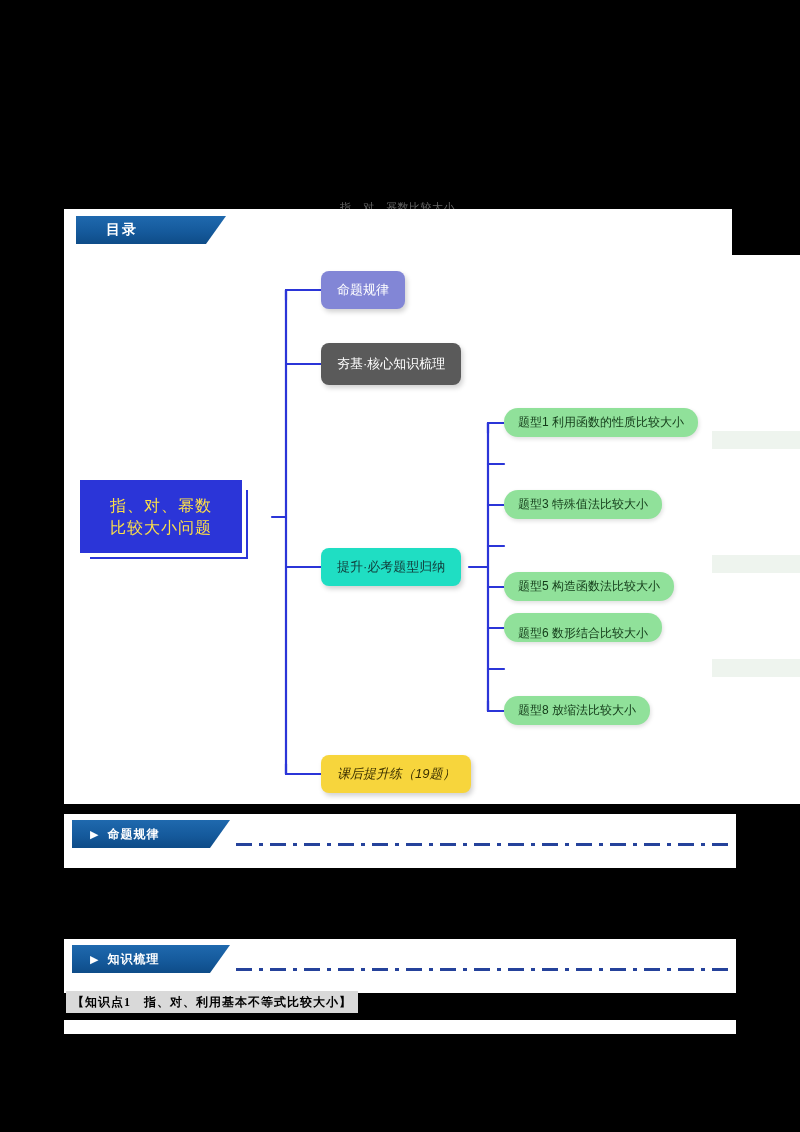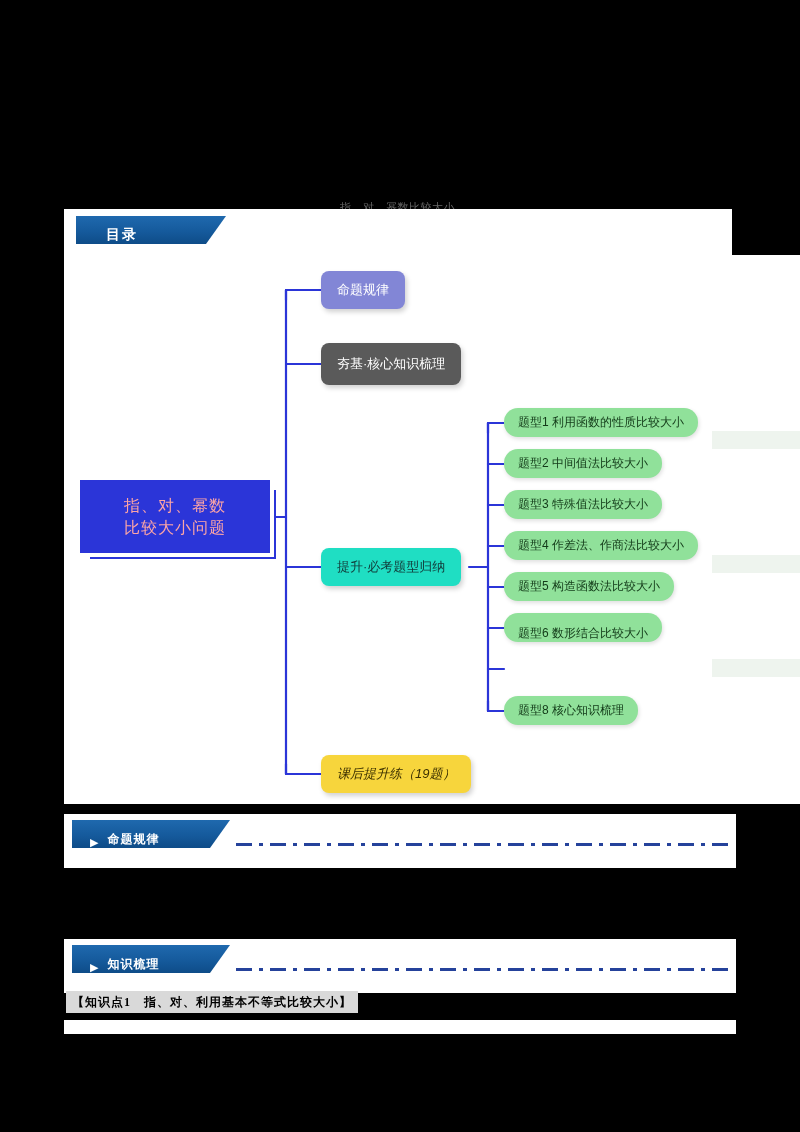--- a/index.html
+++ b/index.html
@@ -62,21 +62,21 @@
   }
 
   
   .banner {
     position: absolute;
     height: 28px;
     background: linear-gradient(to bottom, #1f69ae 0%, #155a9c 55%, #0e4c88 100%);
     color: #ffffff;
     font-weight: bold;
     display: flex;
-    align-items: flex-end;
+    align-items: center;
     box-sizing: border-box;
     
     clip-path: polygon(0 0, 100% 0, calc(100% - 20px) 100%, 0 100%);
     box-shadow: 2px 3px 4px rgba(0,0,0,0.28);
   }
   #banner-toc {
     left: 76px;
     top: 216px;
     width: 150px;
     padding-left: 30px;
@@ -115,24 +115,24 @@
     box-sizing: border-box;
     display: flex;
     align-items: center;
     white-space: nowrap;
   }
 
   
   #node-root {
     left: 16px;
     top: 225px;
-    width: 190px;
+    width: 162px;
     height: 73px;
     background: #2b35d8;
-    color: #fca5a5;
+    color: #fde047;
     font-size: 16px;
     line-height: 22px;
     font-weight: 500;
     justify-content: center;
     text-align: center;
     letter-spacing: 1px;
     box-shadow: 6px 6px 0 -2px #ffffff, 8px 8px 0 -2px #2b35d8;
   }
   #node-root span { display: block; }
 
@@ -309,37 +309,31 @@
     <div class="mnode n1" id="node-tisheng">
       <span>提升·必考题型归纳</span>
     </div>
     <div class="mnode n1" id="node-kehou">
       <span>课后提升练（19题）</span>
     </div>
 
     <div class="mnode n2" style="top:153px;justify-content:center;">
       <span>题型1 利用函数的性质比较大小</span>
     </div>
-    <div class="mnode n2" style="top:194px;">
-      <span>题型2 中间值法比较大小</span>
-    </div>
     <div class="mnode n2" style="top:235px;">
       <span>题型3 特殊值法比较大小</span>
     </div>
-    <div class="mnode n2" style="top:276px;">
-      <span>题型4 作差法、作商法比较大小</span>
-    </div>
     <div class="mnode n2" style="top:317px;">
       <span>题型5 构造函数法比较大小</span>
     </div>
     <div class="mnode n2" style="top:358px;align-items:flex-end;">
       <span>题型6 数形结合比较大小</span>
     </div>
     <div class="mnode n2" style="top:441px;">
-      <span>题型8 核心知识梳理</span>
+      <span>题型8 放缩法比较大小</span>
     </div>
   </div>
 
   <div class="panel" id="sec1-panel"></div>
   <div class="banner banner-section" id="banner-sec1">
     <span class="banner-arrow">▶</span>
     <span>命题规律</span>
   </div>
   <div class="dashline" id="dash-sec1"></div>
 

